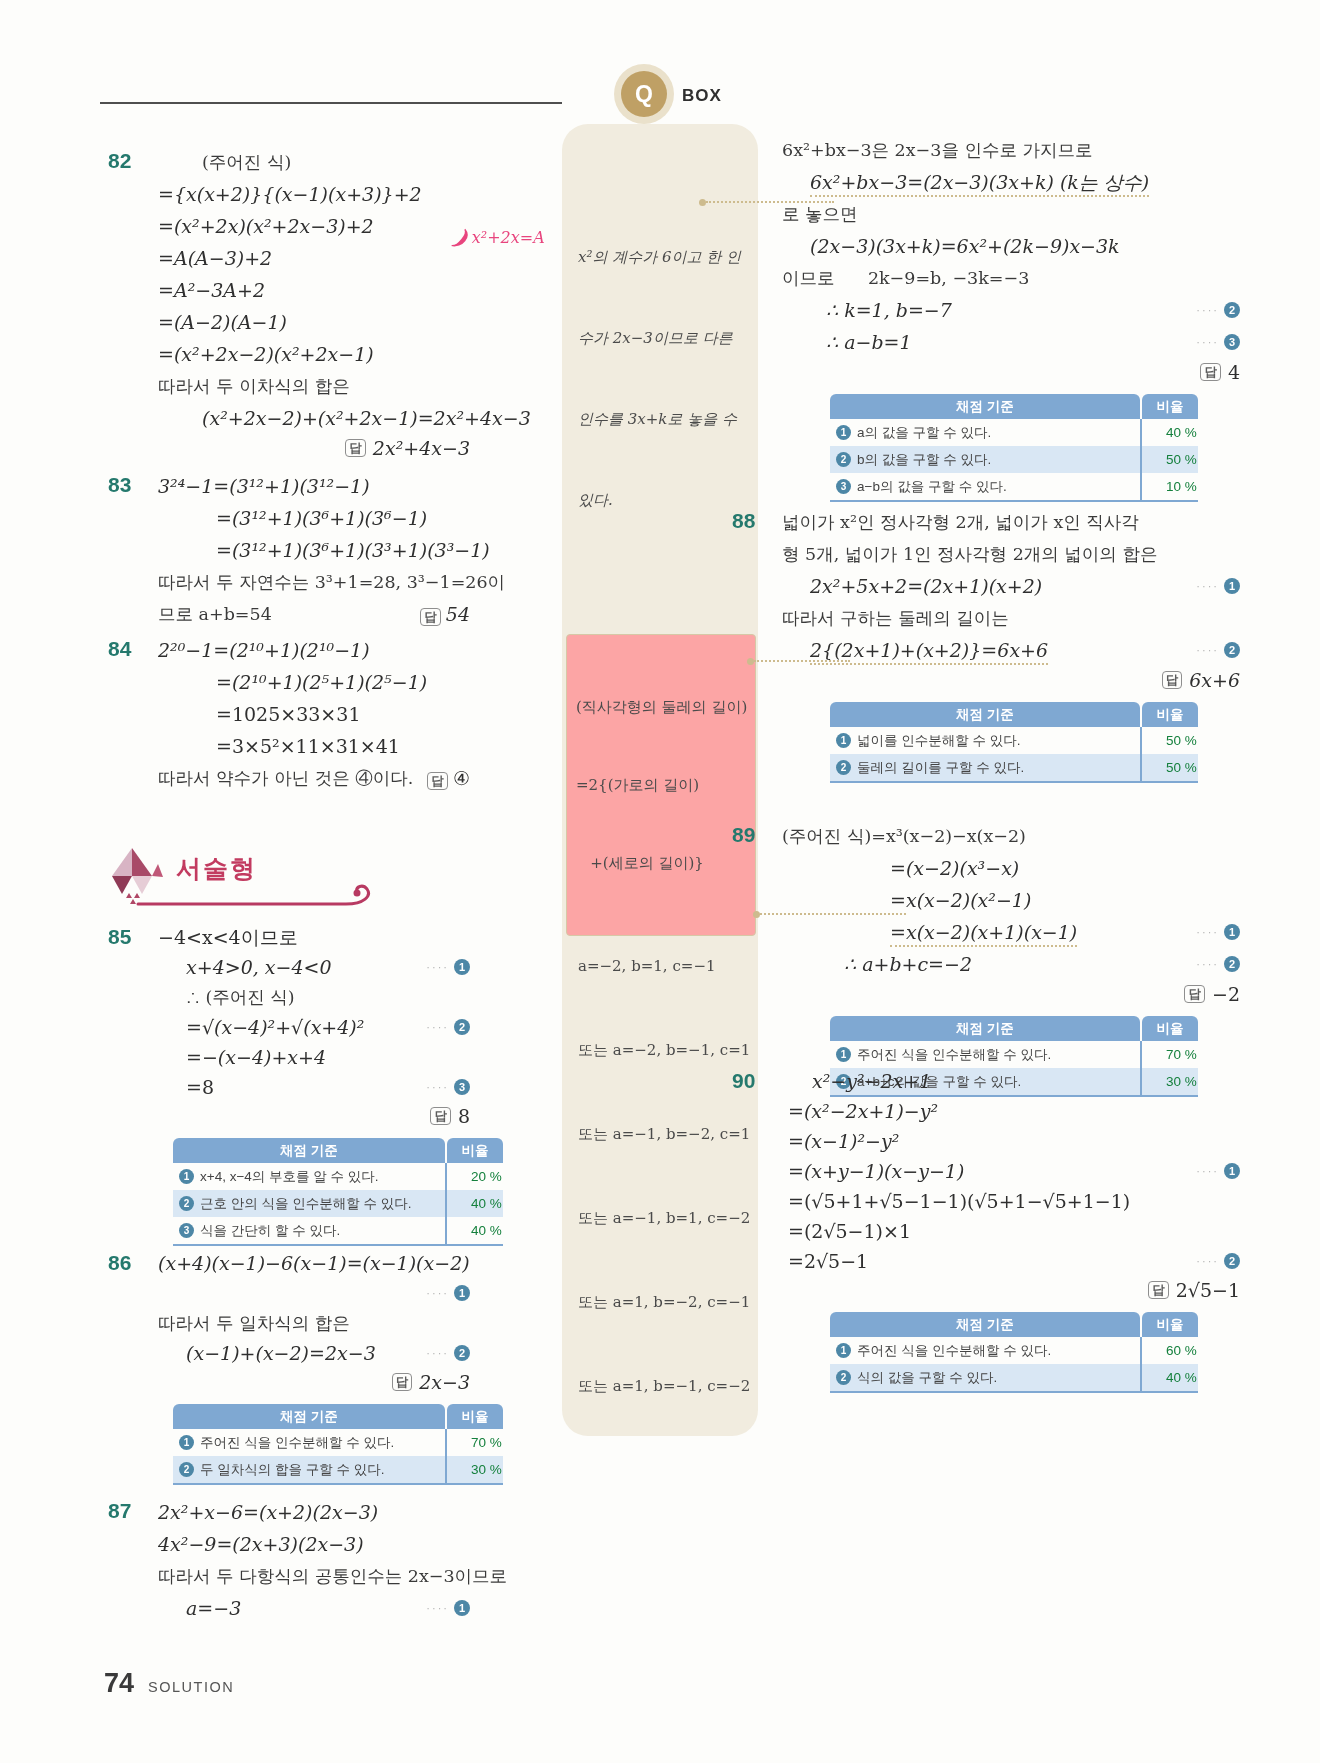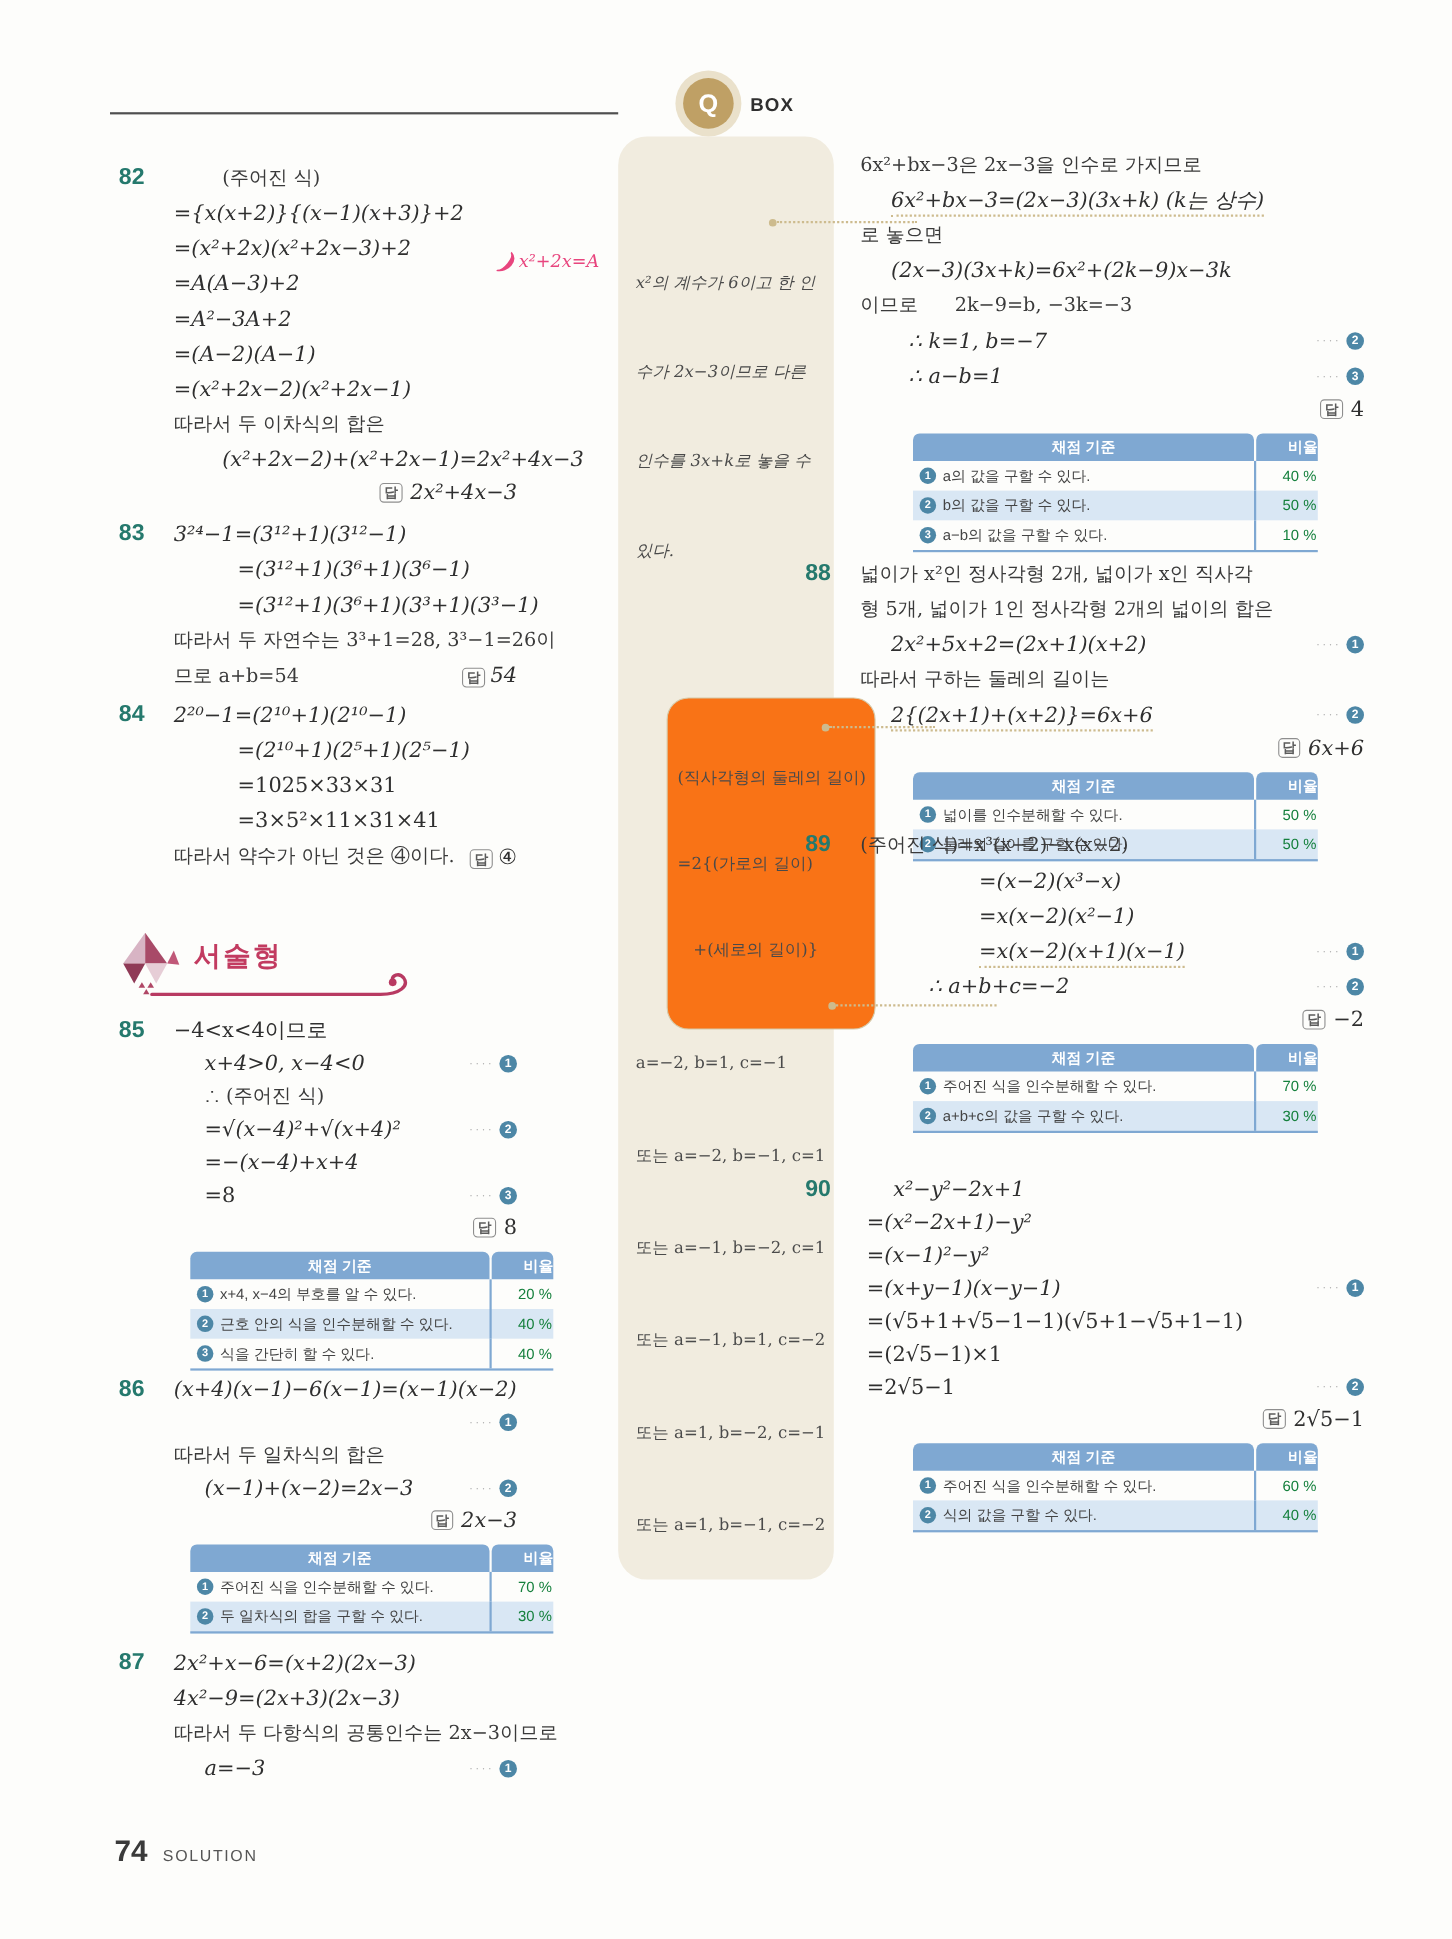--- a/index.html
+++ b/index.html
@@ -36,42 +36,42 @@
           font-family:"Liberation Sans","DejaVu Sans",sans-serif;}
   .ans-val{font-size:19px;color:#2f2f2f;}
 
   
   .rubric{margin-top:8px;font-family:"Liberation Sans","DejaVu Sans",sans-serif;}
   .col-left .rubric{margin-left:15px;width:330px;}
   .col-right .rubric{margin-left:48px;width:368px;}
   .r-head{display:flex;height:25px;}
   .r-h1{flex:1;background:#7fa8d2;color:#fff;font-weight:700;font-size:13.5px;text-align:center;
         line-height:25px;border-radius:6px 6px 0 0;margin-right:2px;}
-  .r-h2{width:56px;background:#7fa8d2;color:#fff;font-weight:700;font-size:13.5px;text-align:right;
+  .r-h2{width:56px;background:#7fa8d2;color:#fff;font-weight:700;font-size:13.5px;text-align:center;
         line-height:25px;border-radius:6px 6px 0 0;}
   .r-row{display:flex;min-height:27px;align-items:center;}
   .r-row.alt{background:#d9e7f4;}
   .r-row.last{border-bottom:2px solid #7fa8d2;}
   .r-crit{flex:1;display:flex;align-items:center;gap:6px;padding-left:6px;border-right:2px solid #7fa8d2;
           align-self:stretch;}
   .r-crit .ncirc{width:15px;height:15px;line-height:15px;font-size:10px;flex:0 0 15px;}
   .r-text{font-size:13.5px;color:#444;}
   .r-pct{width:56px;padding-left:24px;font-size:13.5px;color:#15803d;box-sizing:border-box;}
 
   
   .qcol{position:absolute;left:562px;top:124px;width:196px;height:1312px;background:#f1ecdf;border-radius:26px;}
   .qring{position:absolute;left:614px;top:64px;width:60px;height:60px;border-radius:50%;background:#eae1cb;
          display:flex;align-items:center;justify-content:center;}
   .qinner{width:46px;height:46px;border-radius:50%;background:#bfa065;color:#fff;display:flex;align-items:center;
           justify-content:center;font-family:"Liberation Sans","DejaVu Sans",sans-serif;font-weight:800;font-size:23px;}
   .qbox-label{position:absolute;left:682px;top:86px;font-family:"Liberation Sans","DejaVu Sans",sans-serif;
               font-weight:800;font-size:17px;color:#2f2f2f;letter-spacing:1px;}
   .qnote{position:absolute;font-size:15px;color:#4a4a4a;line-height:27px;white-space:pre;}
   .qnote .nline{height:27px;}
-  .qnote-box{border:1.5px solid #d6c8a6;border-radius:20px;background:#f97316;padding:7px 9px;line-height:26px;margin-left:40px;}
+  .qnote-box{border:1.5px solid #d6c8a6;border-radius:4px;background:#fca5a5;padding:7px 9px;line-height:26px;}
   .qnote-box .nline{height:26px;}
   .leader{position:absolute;border-top:2px dotted #cdbb8e;height:0;}
   .leader::before{content:"";position:absolute;left:-7px;top:-4px;width:7px;height:7px;border-radius:50%;background:#cdbb8e;}
 
   
   .pinknote{position:absolute;left:437px;top:205px;color:#e8457e;font-size:16px;font-style:italic;white-space:pre;}
   .pbrace{display:inline-block;transform:rotate(28deg);font-size:24px;font-weight:700;margin-right:3px;vertical-align:-4px;}
 
   
   .essay{position:absolute;left:100px;top:846px;width:340px;height:70px;}
@@ -352,21 +352,21 @@
         <div class="r-row alt last">
             <div class="r-crit">
               <span class="ncirc">2</span>
               <span class="r-text">둘레의 길이를 구할 수 있다.</span>
             </div>
             <div class="r-pct">50 %</div>
           </div>
       </div>
     </section>
 
-    <section class="problem" style="top:753px">
+    <section class="problem" style="top:820px">
       <span class="pnum">89</span>
       <div class="line"><span class="kr">(주어진 식)=x³(x−2)−x(x−2)</span></div>
       <div class="line indeq89"><span class="math it">=(x−2)(x³−x)</span></div>
       <div class="line indeq89"><span class="math it">=x(x−2)(x²−1)</span></div>
       <div class="line indeq89"><span class="math it dul">=x(x−2)(x+1)(x−1)</span>
         <span class="mk"><span class="mk-dots">····</span><span class="ncirc">1</span></span></div>
       <div class="line ind3"><span class="math it">∴ a+b+c=−2</span>
         <span class="mk"><span class="mk-dots">····</span><span class="ncirc">2</span></span></div>
       <div class="ans">
         <span class="abadge">답</span>

